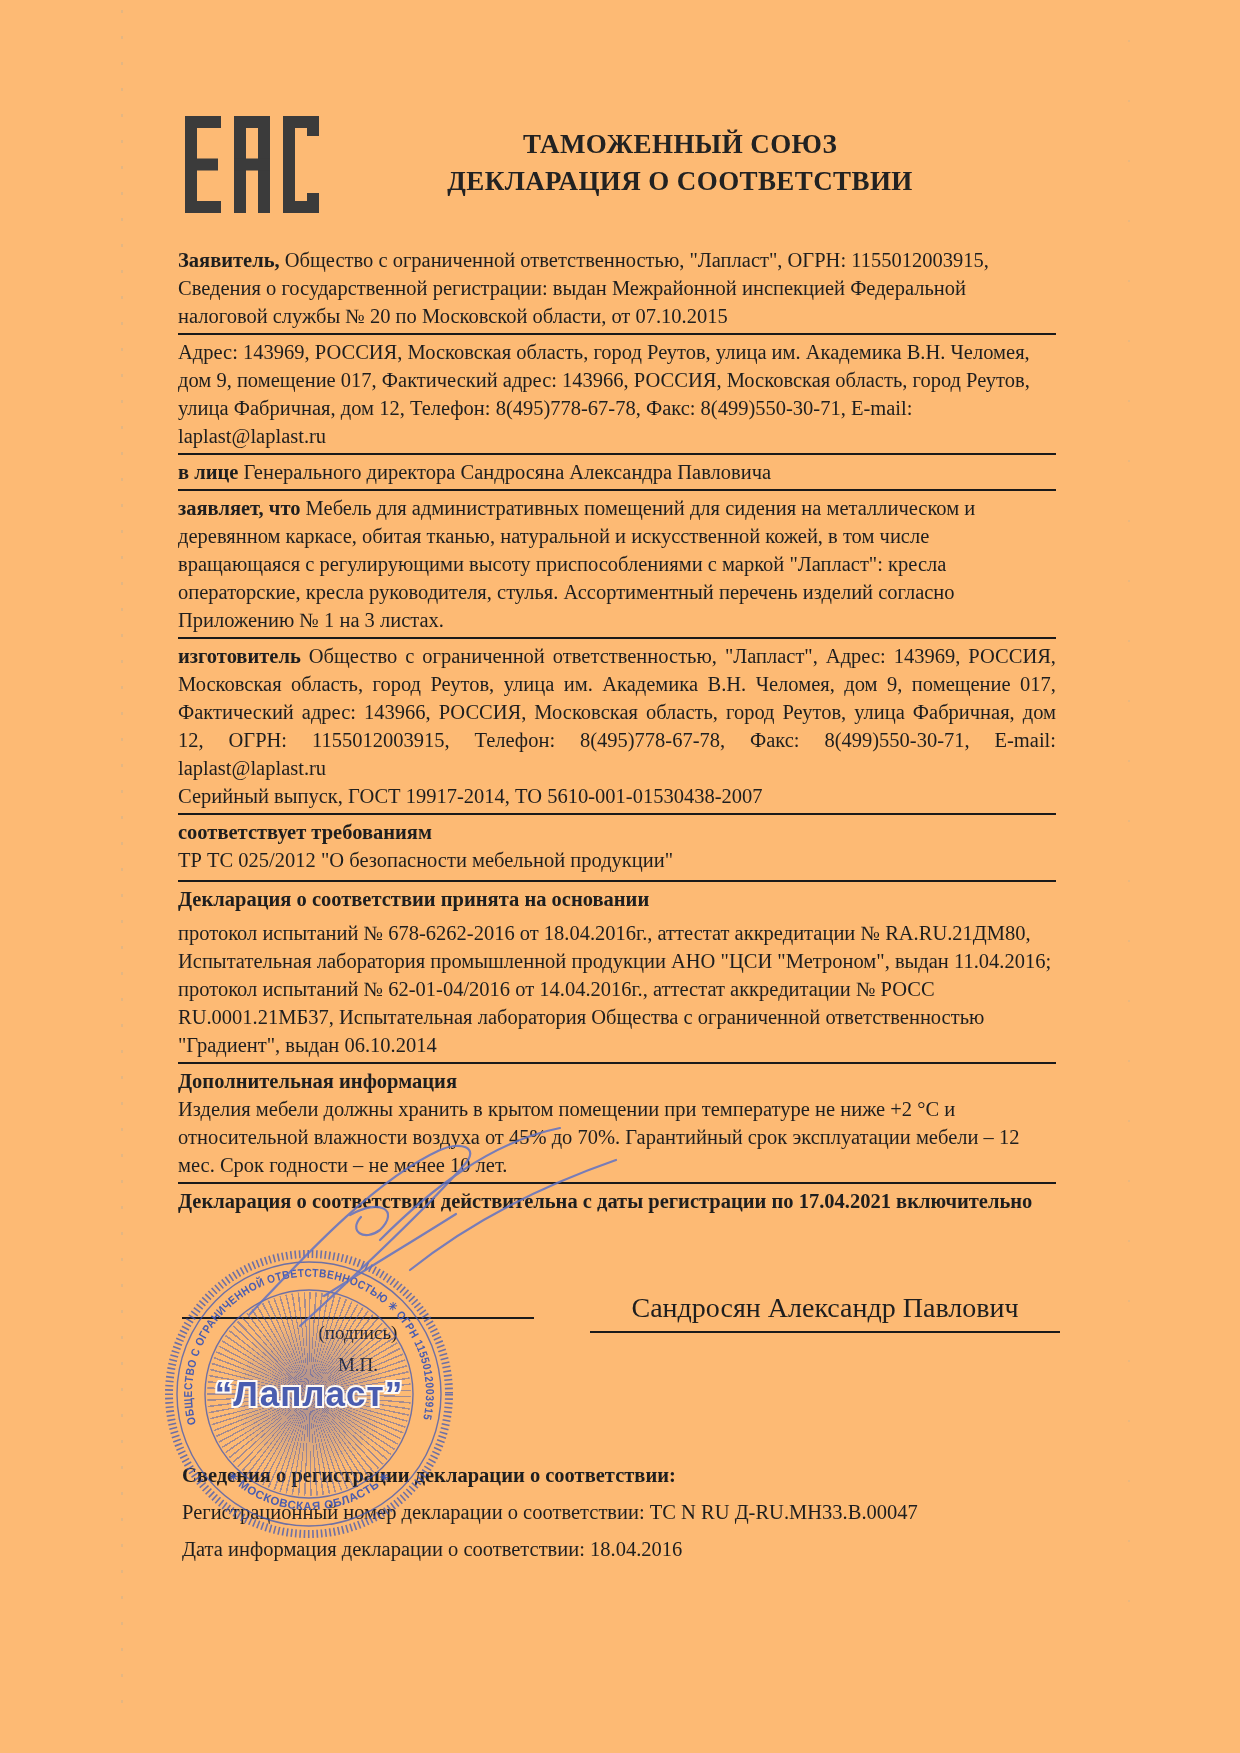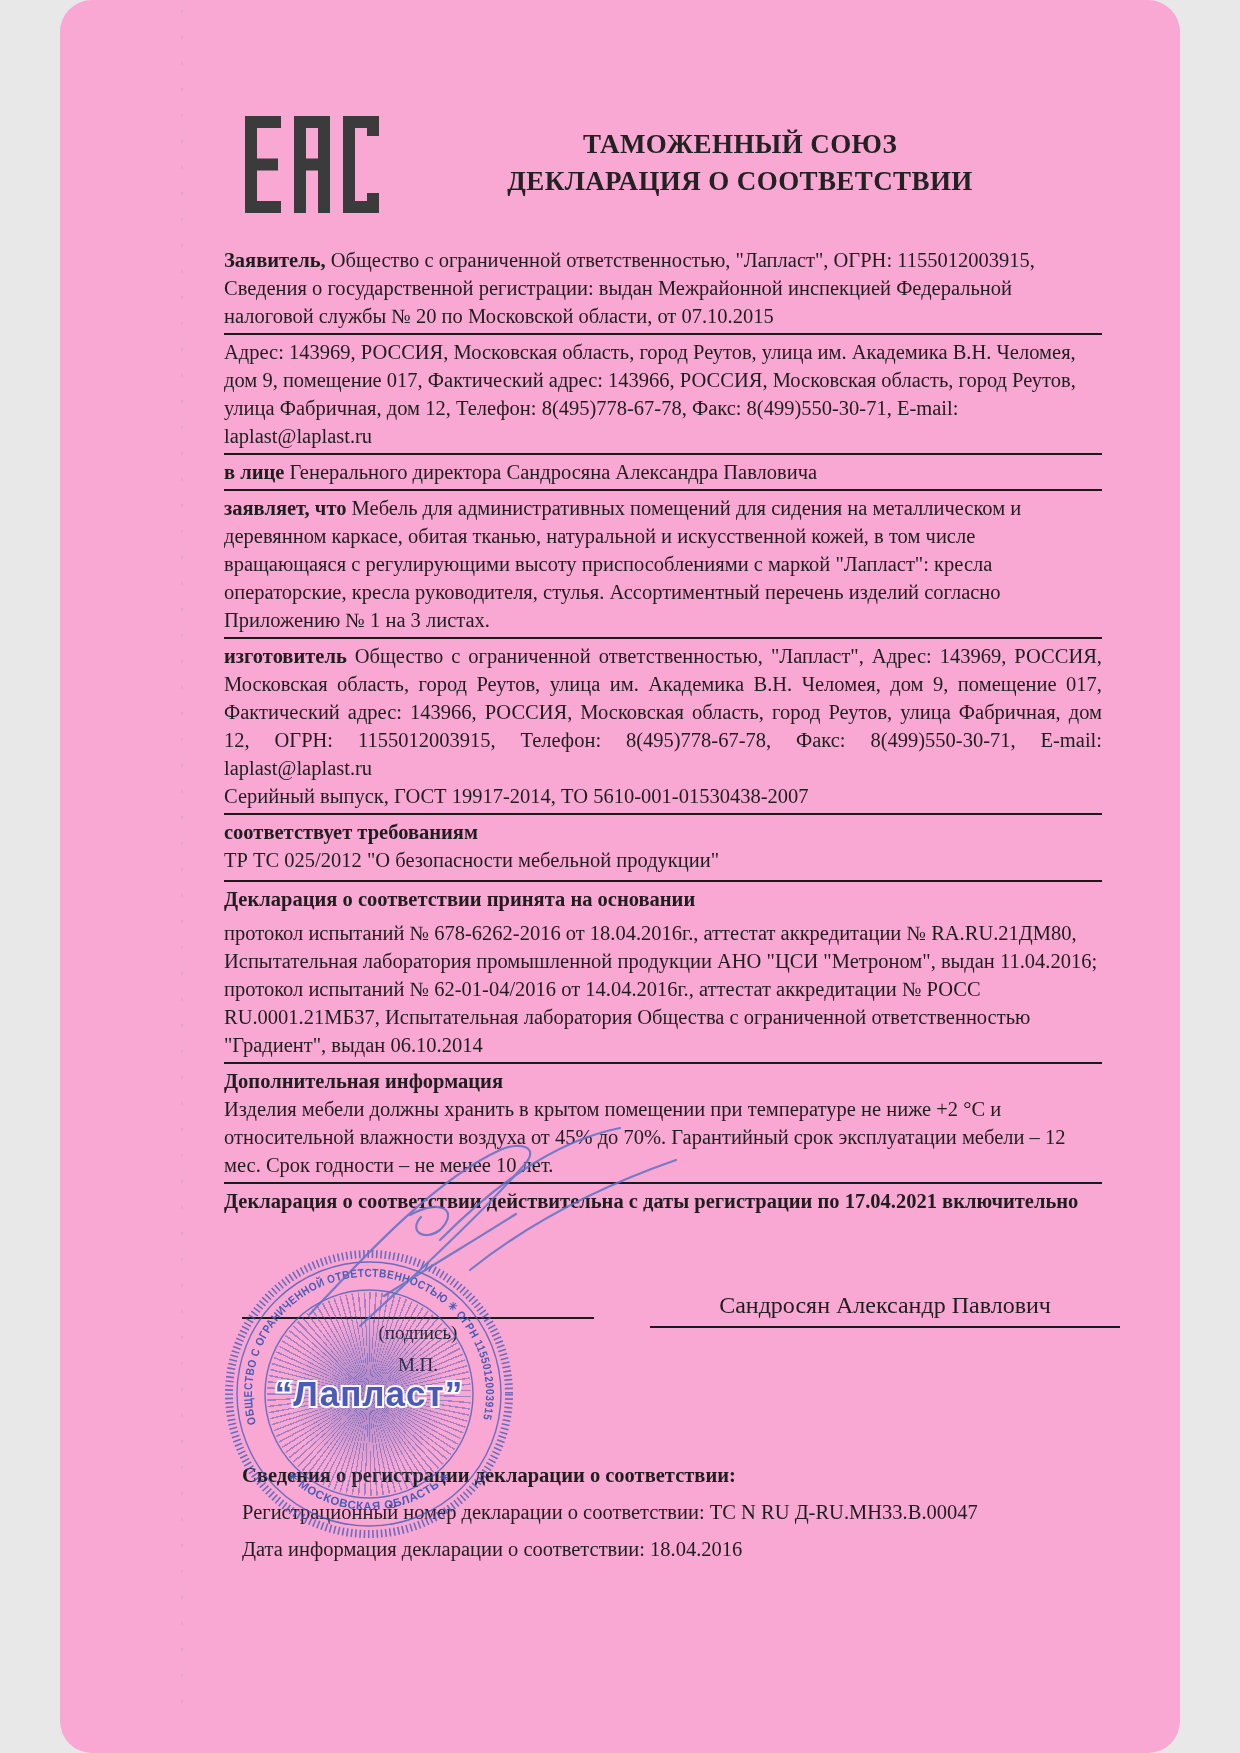--- a/index.html
+++ b/index.html
@@ -1,49 +1,49 @@
 <!DOCTYPE html>
 <html><head>
 <meta charset="utf-8">
 <style>
   html,body{margin:0;padding:0;background:#e8e8e8;}
-  .page{position:relative;width:1120px;height:1753px;background:#f9a8d4;margin:0 auto;
-        font-family:"Liberation Serif", serif;color:#1e1e1e;overflow:hidden;border-radius:32px;}
+  .page{position:relative;width:1240px;height:1753px;background:#fdba74;margin:0 auto;
+        font-family:"Liberation Serif", serif;color:#1e1e1e;overflow:hidden;}
   
   .edge-dots-left{position:absolute;left:121px;top:10px;width:2px;height:1700px;
         background:repeating-linear-gradient(#9aa 0 3px,transparent 3px 26px);opacity:.25;}
   .edge-dots-right{position:absolute;left:1128px;top:40px;width:2px;height:1600px;
         background:repeating-linear-gradient(#9aa 0 2px,transparent 2px 60px);opacity:.18;}
 
   
   .logo{position:absolute;left:185px;top:116px;width:134px;height:97px;}
   .logo svg{display:block;}
 
   
   .title{position:absolute;left:330px;top:126px;width:700px;text-align:center;
          font-weight:bold;font-size:27px;line-height:37px;letter-spacing:.4px;color:#222;}
 
   
-  .content{position:absolute;left:164px;top:243px;width:878px;font-size:20.5px;line-height:28px;}
+  .content{position:absolute;left:178px;top:243px;width:878px;font-size:20.5px;line-height:28px;}
   .sec{border-bottom:2px solid #1a1a1a;padding:3px 0 3px;}
   .sec:last-child{border-bottom:none;}
   .b{font-weight:bold;}
   .just{text-align:justify;}
   .gap-b{padding-bottom:6px;}
   .hdr-gap{margin-bottom:6px;}
 
   
   .sig-reg{position:absolute;left:182px;top:1292px;width:878px;font-size:20.5px;}
   .sig-row{position:relative;height:150px;}
   .sign-line-left{position:absolute;left:0;top:25px;width:352px;border-top:2px solid #1b1b1b;}
   .sign-caption{position:absolute;left:36px;top:30px;width:280px;text-align:center;
                 font-size:19px;color:#222;}
   .mp{position:absolute;left:36px;top:62px;width:280px;text-align:center;font-size:19px;color:#222;}
   .right-col{position:absolute;left:408px;top:0;width:470px;text-align:center;}
-  .right-name{font-size:24px;padding-bottom:7px;}
+  .right-name{font-size:28px;padding-bottom:7px;}
   .right-line{border-top:2px solid #1b1b1b;}
   .right-caption{font-family:"Liberation Sans", sans-serif;font-size:16.5px;line-height:23px;
                  color:#222;padding-top:4px;}
   .reg-header{font-weight:bold;margin-top:22px;}
   .reg-line{font-weight:normal;margin-top:14px;}
 
   
   .stamp{position:absolute;left:161px;top:1246px;width:296px;height:296px;opacity:.93;}
   .stamp-rays{position:absolute;left:46px;top:46px;width:204px;height:204px;border-radius:50%;
       background:repeating-conic-gradient(rgba(61,86,181,.50) 0deg .9deg, rgba(255,255,255,0) .9deg 3.5deg);}

